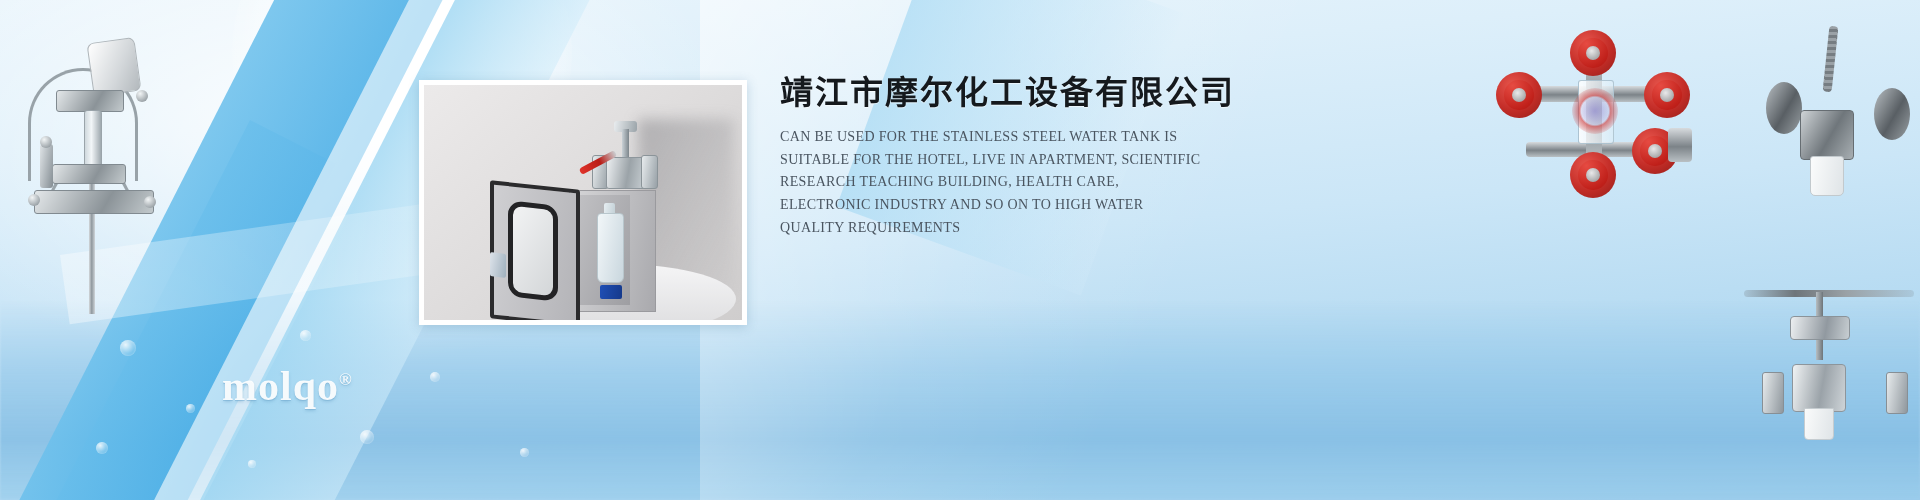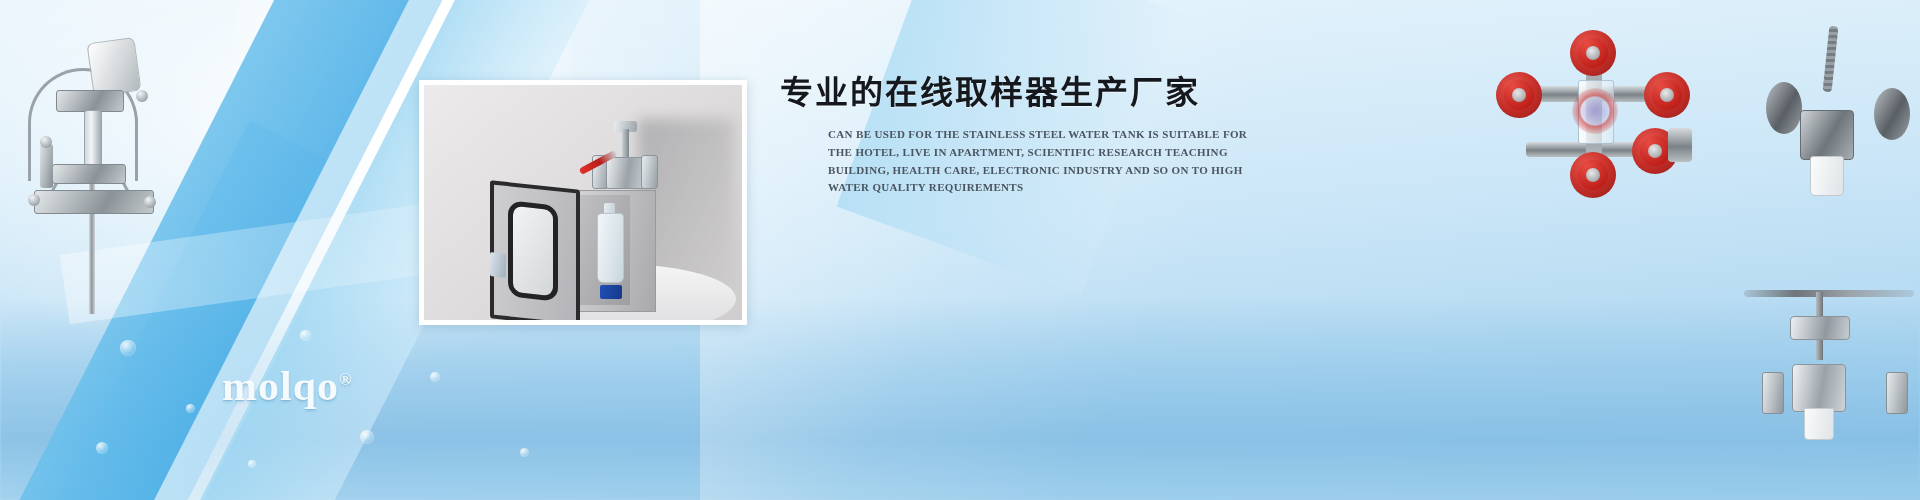--- a/index.html
+++ b/index.html
@@ -182,22 +182,22 @@
     background:linear-gradient(90deg, rgba(221,238,250,.85), rgba(223,239,250,.35));
   }
   .bar-secondary{
     display:inline-block;margin-top:14px;background:#1a82f5;color:#ffffff;
     font-size:24px;font-weight:700;letter-spacing:2px;line-height:1;
     padding:8px 18px 10px 18px;white-space:nowrap;
   }
   .eng{
     margin-top:13px;width:430px;
     font-family:"Liberation Serif","DejaVu Serif",serif;
-    font-size:11px;line-height:1.62;letter-spacing:.35px;
-    color:#4a5560;text-transform:uppercase;font-weight:700;margin-left:48px;
+    font-size:14px;line-height:1.62;letter-spacing:.35px;
+    color:#4a5560;text-transform:uppercase;font-weight:400;
   }
 
   
   .watermark{position:absolute;left:222px;top:362px;
     font-family:"Liberation Serif","DejaVu Serif",serif;
     font-size:42px;font-weight:700;letter-spacing:1px;
     color:rgba(255,255,255,.92);
     text-shadow:0 1px 0 rgba(120,175,212,.55), 0 2px 3px rgba(90,150,190,.35);}
   .watermark sup{font-size:17px;vertical-align:super;}
 </style>
@@ -277,21 +277,21 @@
         <div class="vstem"></div>
         <div class="vflange vfl-l"></div>
         <div class="vbody"></div>
         <div class="vflange vfl-r"></div>
         <div class="vhandle"></div>
       </div>
     </div>
   </div>
 
   <div class="copy">
-    <div class="company">专业的在线取样器生产厂家</div>
+    <div class="company">靖江市摩尔化工设备有限公司</div>
     <div class="eng">CAN BE USED FOR THE STAINLESS STEEL WATER TANK IS SUITABLE FOR THE HOTEL, LIVE IN APARTMENT, SCIENTIFIC RESEARCH TEACHING BUILDING, HEALTH CARE, ELECTRONIC INDUSTRY AND SO ON TO HIGH WATER QUALITY REQUIREMENTS</div>
   </div>
 
   <div class="eq-cross" aria-label="红色手轮十字阀组取样器">
     <div class="pipe" style="left:30px;top:62px;width:150px;height:16px;"></div>
     <div class="pipe" style="left:30px;top:118px;width:140px;height:15px;"></div>
     <div class="pipe" style="left:90px;top:18px;width:16px;height:120px;"></div>
     <div class="glass"></div>
     <div class="seal"></div>
     <div class="wheel" style="left:74px;top:6px;"></div>

